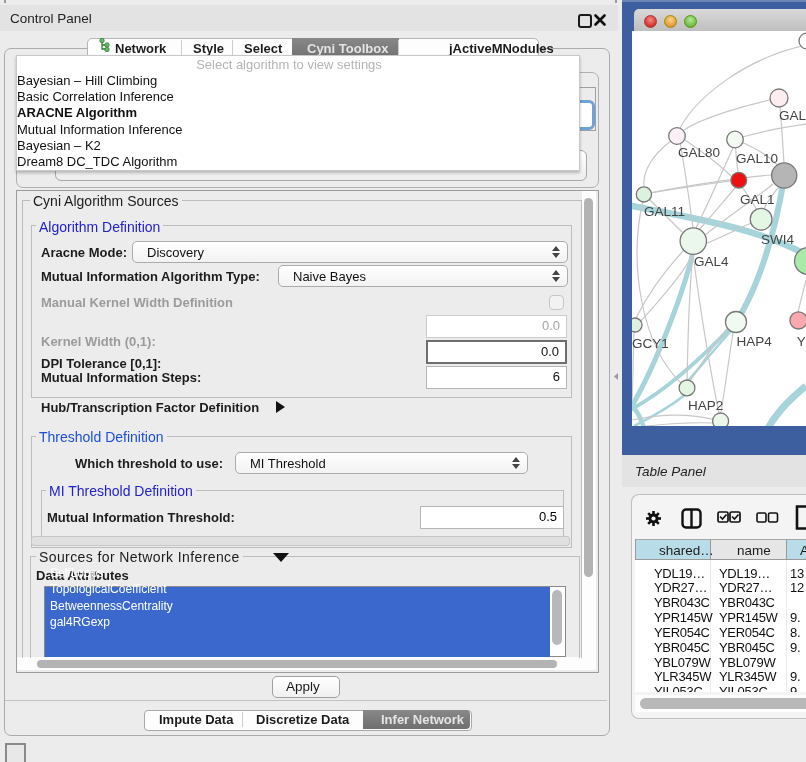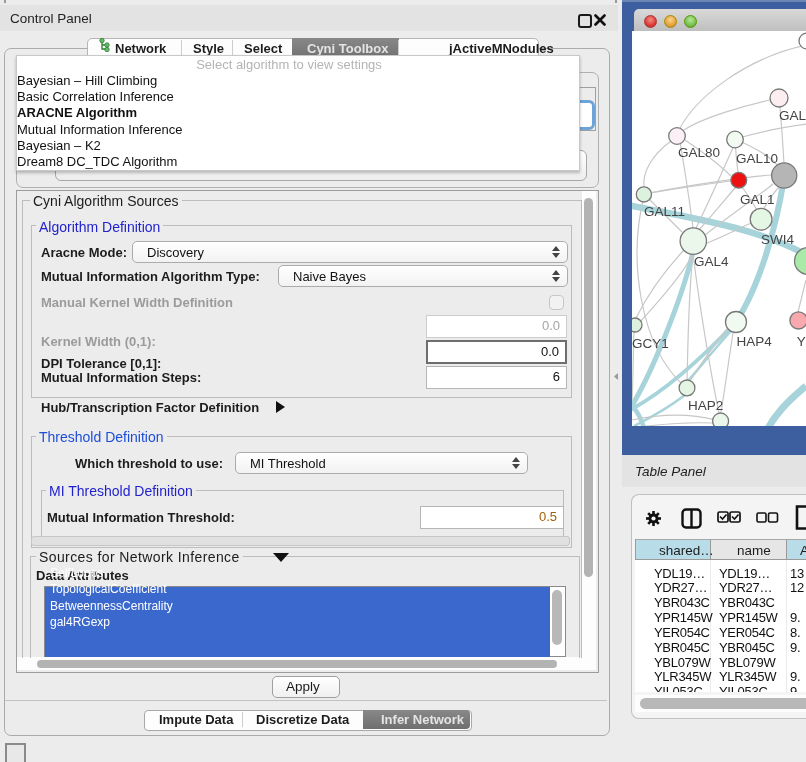--- a/index.html
+++ b/index.html
@@ -96,21 +96,21 @@
 <div class="abs gtitle" style="left:36px;top:429px;color:#1d4ed8;">Threshold Definition</div>
 <div class="abs lbl b" style="left:75px;top:456px;">Which threshold to use:</div>
 <div class="combo" style="left:235px;top:452px;width:293px;height:22px;">
     <span class="ct">MI Threshold</span>
     <span class="spin"></span>
   </div>
 
 <div class="abs" style="left:41px;top:490px;width:521px;height:45px;border:1px solid #bcbcbc;"></div>
 <div class="abs gtitle" style="left:46px;top:483px;color:#2222cc;">MI Threshold Definition</div>
 <div class="abs lbl b" style="left:47px;top:510px;">Mutual Information Threshold:</div>
-<div class="tf" style="left:420px;top:506px;width:144px;height:23px;color:#a16207;text-align:center;">
+<div class="tf" style="left:420px;top:506px;width:144px;height:23px;color:#000000;text-align:center;">
     <span>0.5</span>
   </div>
 <div class="abs" style="left:31px;top:536px;width:539px;height:10px;background:#e0e0e0;border:1px solid #c6c6c6;border-radius:3px;box-sizing:border-box;"></div>
 
 <div class="abs" style="left:30px;top:556px;width:548px;height:101px;border:1px solid #bcbcbc;border-bottom:none;"></div>
 <div class="abs gtitle" style="left:36px;top:549px;color:#1c1c1c;letter-spacing:0.4px;">Sources for Network Inference</div>
 <div class="abs" style="left:273px;top:553px;width:0;height:0;border-left:8px solid transparent;border-right:8px solid transparent;border-top:9px solid #111;"></div>
 <div class="abs lbl b" style="left:36px;top:568px;">Data Attributes</div>
 <div class="abs" style="left:44px;top:586px;width:522px;height:71px;background:#fff;border:1px solid #8a8a8a;box-sizing:border-box;"></div>
 <div class="abs" style="left:45px;top:587px;width:505px;height:70px;background:#3a68cd;"></div>

